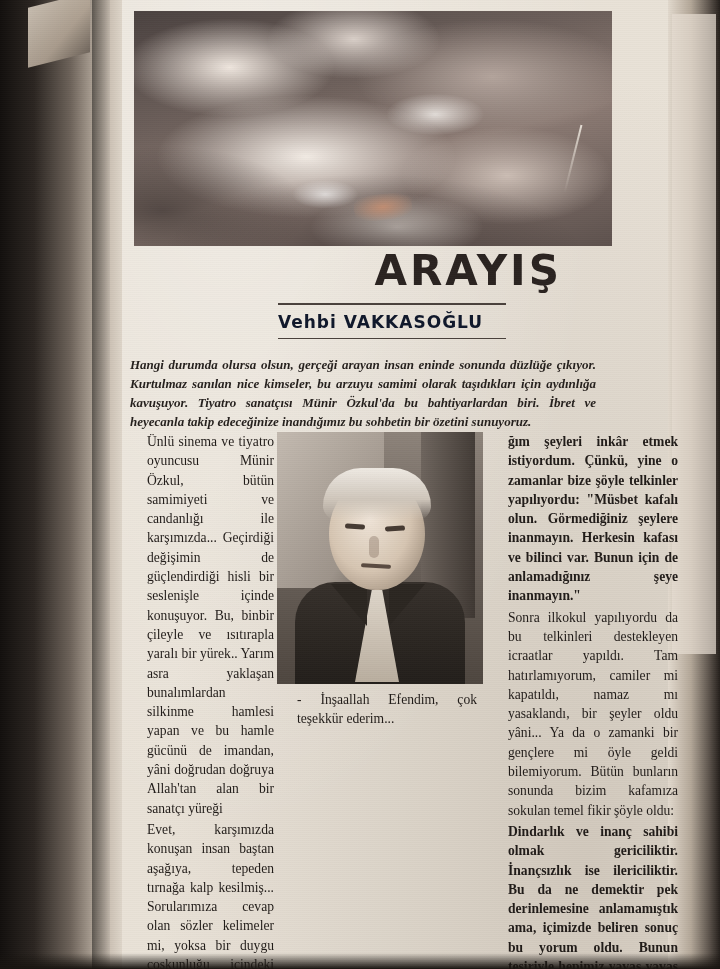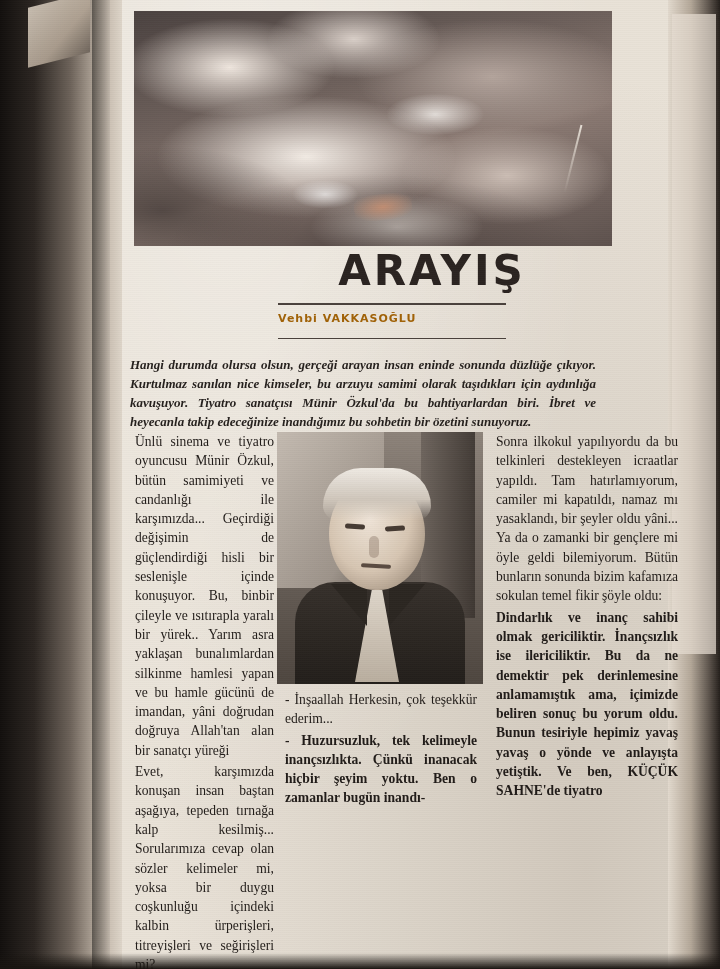--- a/index.html
+++ b/index.html
@@ -111,32 +111,32 @@
   
   .title {
     position: absolute;
     left: 302px; top: 250px;
     width: 260px;
     font-family: "DejaVu Sans", sans-serif;
     font-weight: bold;
     font-size: 42px;
     letter-spacing: 3px;
     color: #2a2320;
-    text-align: center;
+    text-align: right;
     line-height: 1.0;
   }
   .byline {
     position: absolute;
     left: 278px; top: 312px;
     width: 300px;
     font-family: "DejaVu Sans", sans-serif;
     font-weight: bold;
-    font-size: 11px;
+    font-size: 17px;
     letter-spacing: 1px;
-    color: #a16207;
+    color: #0f172a;
   }
   .rule-top {
     position: absolute;
     left: 278px; top: 303px;
     width: 228px; height: 2px;
     background: #4a413c;
   }
   .rule-bottom {
     position: absolute;
     left: 278px; top: 338px;
@@ -158,21 +158,21 @@
   }
   
   .col {
     position: absolute;
     font-family: "Liberation Serif", serif;
     color: #201b18;
     text-align: justify;
     font-size: 13.6px;
     line-height: 1.42;
   }
-  .col p { margin: 0 0 2px 4px; }
+  .col p { margin: 0 0 2px 16px; }
   .col-left {
     left: 131px; top: 432px; width: 143px;
   }
   .col-mid {
     left: 281px; top: 690px; width: 196px;
   }
   .col-right {
     left: 492px; top: 432px; width: 186px;
   }
   .b { font-weight: bold; }
@@ -310,24 +310,24 @@
     <div class="mouth"></div>
   </div>
 
   <div class="col col-left">
     <p>Ünlü sinema ve tiyatro oyuncusu Münir Özkul, bütün samimiyeti ve candanlığı ile karşımızda... Geçirdiği değişimin de güçlendirdiği hisli bir seslenişle içinde konuşuyor. Bu, binbir çileyle ve ısıtırapla yaralı bir yürek.. Yarım asra yaklaşan bunalımlardan silkinme hamlesi yapan ve bu hamle gücünü de imandan, yâni doğrudan doğruya Allah'tan alan bir sanatçı yüreği</p>
     <p>Evet, karşımızda konuşan insan baştan aşağıya, tepeden tırnağa kalp kesilmiş... Sorularımıza cevap olan sözler kelimeler mi, yoksa bir duygu coşkunluğu içindeki kalbin ürperişleri, titreyişleri ve seğirişleri mi?</p>
     <p>• Münir Bey, içinde bulunduğunuz, inanç, fikir ve anlayış değişmeniz bizi çok sevindirdi. İnşaallah hayatınıza da yansıyacak olan bu iç değişmesi devam edecek ve tamamlanacaktır.</p>
   </div>
 
   <div class="col col-mid">
-    <p>- İnşaallah Herkesin, çok teşekkür ederim...</p>
-    <p class="b">- Huzursuzluk, tek kelimeyle inançsızlıkta. Çünkü inanacak hiçbir şeyim yoktu. Ben o zamanlar bugün inandı-</p>
+    <p>- İnşaallah Efendim, çok teşekkür ederim...</p>
   </div>
 
   <div class="col col-right">
+    <p class="b">ğım şeyleri inkâr etmek istiyordum. Çünkü, yine o zamanlar bize şöyle telkinler yapılıyordu: "Müsbet kafalı olun. Görmediğiniz şeylere inanmayın. Herkesin kafası ve bilinci var. Bunun için de anlamadığınız şeye inanmayın."</p>
     <p>Sonra ilkokul yapılıyordu da bu telkinleri destekleyen icraatlar yapıldı. Tam hatırlamıyorum, camiler mi kapatıldı, namaz mı yasaklandı, bir şeyler oldu yâni... Ya da o zamanki bir gençlere mi öyle geldi bilemiyorum. Bütün bunların sonunda bizim kafamıza sokulan temel fikir şöyle oldu:</p>
     <p class="b">Dindarlık ve inanç sahibi olmak gericiliktir. İnançsızlık ise ilericiliktir. Bu da ne demektir pek derinlemesine anlamamıştık ama, içimizde beliren sonuç bu yorum oldu. Bunun tesiriyle hepimiz yavaş yavaş o yönde ve anlayışta yetiştik. Ve ben, KÜÇÜK SAHNE'de tiyatro</p>
   </div>
 
   <div class="scan-bottom"></div>
   <div class="grain"></div>
 </div>
 
 </body></html>

